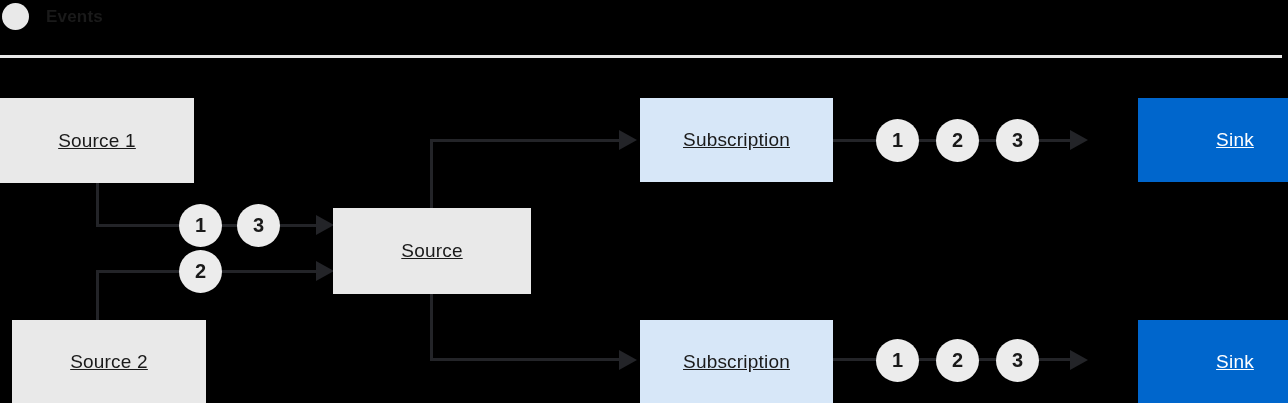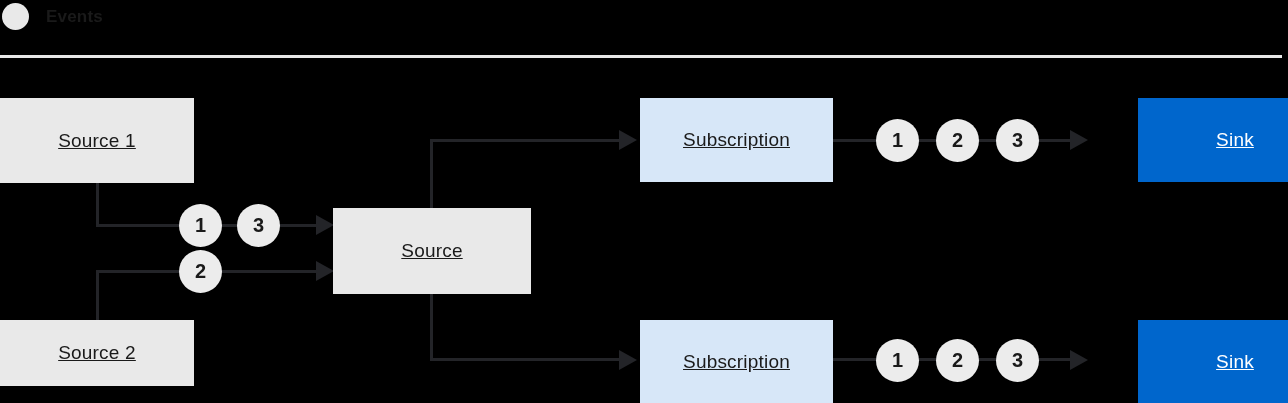--- a/index.html
+++ b/index.html
@@ -37,21 +37,21 @@
   }
   
   .node{
     position:absolute;display:flex;align-items:center;justify-content:center;
     font-size:19px;color:var(--text-dark);letter-spacing:.2px;text-decoration:underline;
   }
   .node.gray{background:var(--box-gray);}
   .node.lightblue{background:var(--box-lightblue);}
   .node.blue{background:var(--box-blue);color:var(--text-light);margin-left:44px;}
   #source1{left:0;top:98px;width:194px;height:85px;}
-  #source2{left:0;top:320px;width:194px;height:66px;}
+  #source2{left:12px;top:320px;width:194px;height:84px;}
   #channel{left:333px;top:208px;width:198px;height:86px;}
   #subscription1{left:640px;top:98px;width:193px;height:84px;}
   #subscription2{left:640px;top:320px;width:193px;height:83px;}
   #sink1{left:1094px;top:98px;width:194px;height:84px;}
   #sink2{left:1094px;top:320px;width:194px;height:83px;}
   
   .line{position:absolute;background:var(--line);}
   .arrow-right{
     position:absolute;width:0;height:0;
     border-top:10px solid transparent;

